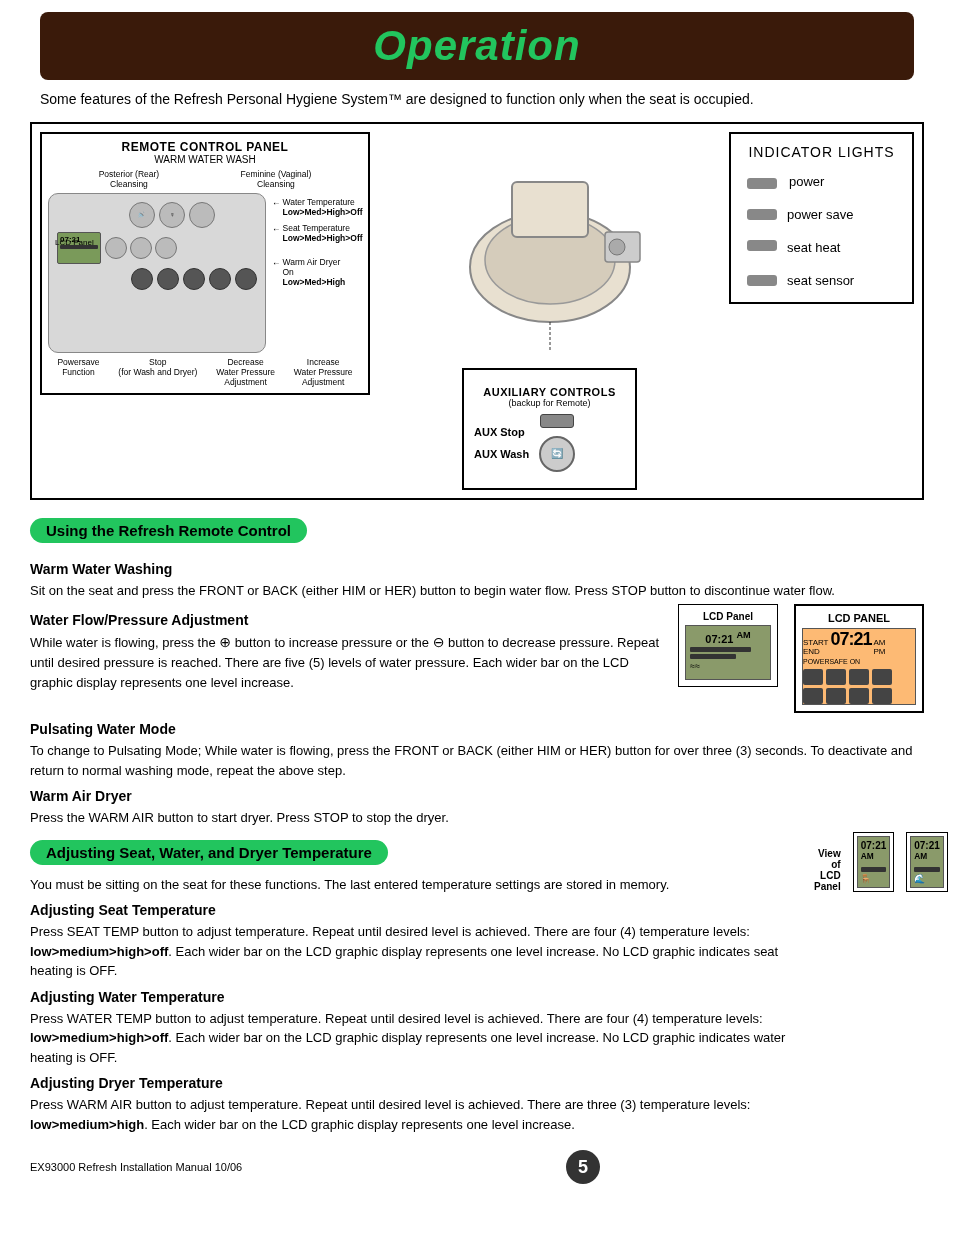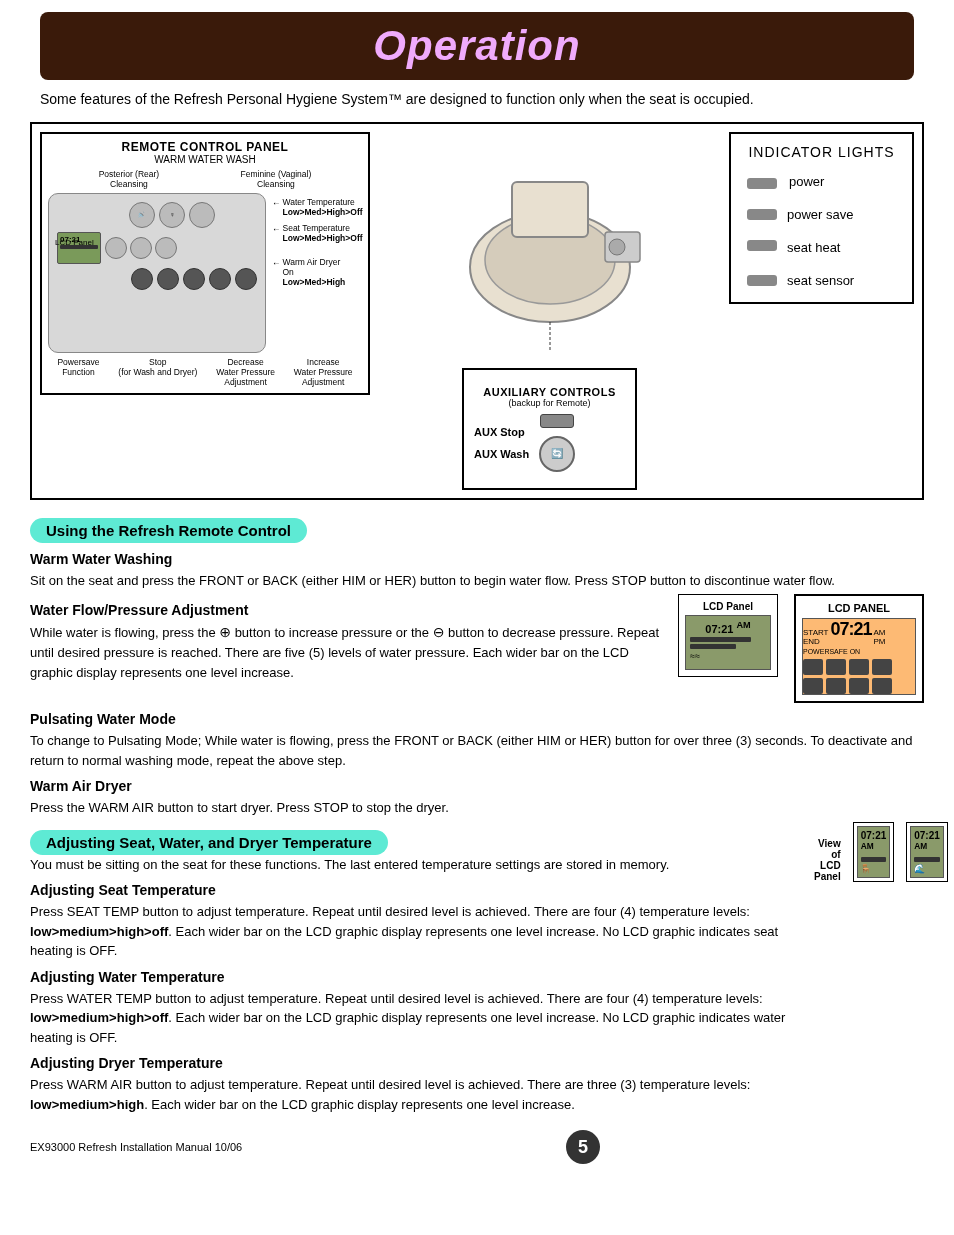--- a/index.html
+++ b/index.html
@@ -15,45 +15,46 @@
 
     
     .page-header {
       background: #3a1a0a;
       text-align: center;
       padding: 10px 40px;
       margin: 12px 40px 10px 40px;
       border-radius: 8px;
     }
     .page-header h1 {
-      color: #f0abfc;
+      color: #22c55e;
       font-size: 42px;
       font-weight: bold;
       font-style: italic;
       letter-spacing: 1px;
     }
 
     .intro-text {
       font-size: 14px;
       margin: 8px 40px 12px 40px;
       line-height: 1.4;
     }
 
     
     .content-area {
       margin: 0 30px;
     }
 
     .section-header {
-      background: #5eead4;
+      background: #22c55e;
       border-radius: 14px;
       padding: 4px 16px;
       font-size: 15px;
       font-weight: bold;
       display: inline-block;
+      margin-bottom: 10px;
       margin-top: 8px;
     }
 
     .subsection-title {
       font-weight: bold;
       font-size: 14px;
       margin-bottom: 4px;
       margin-top: 8px;
     }
 

